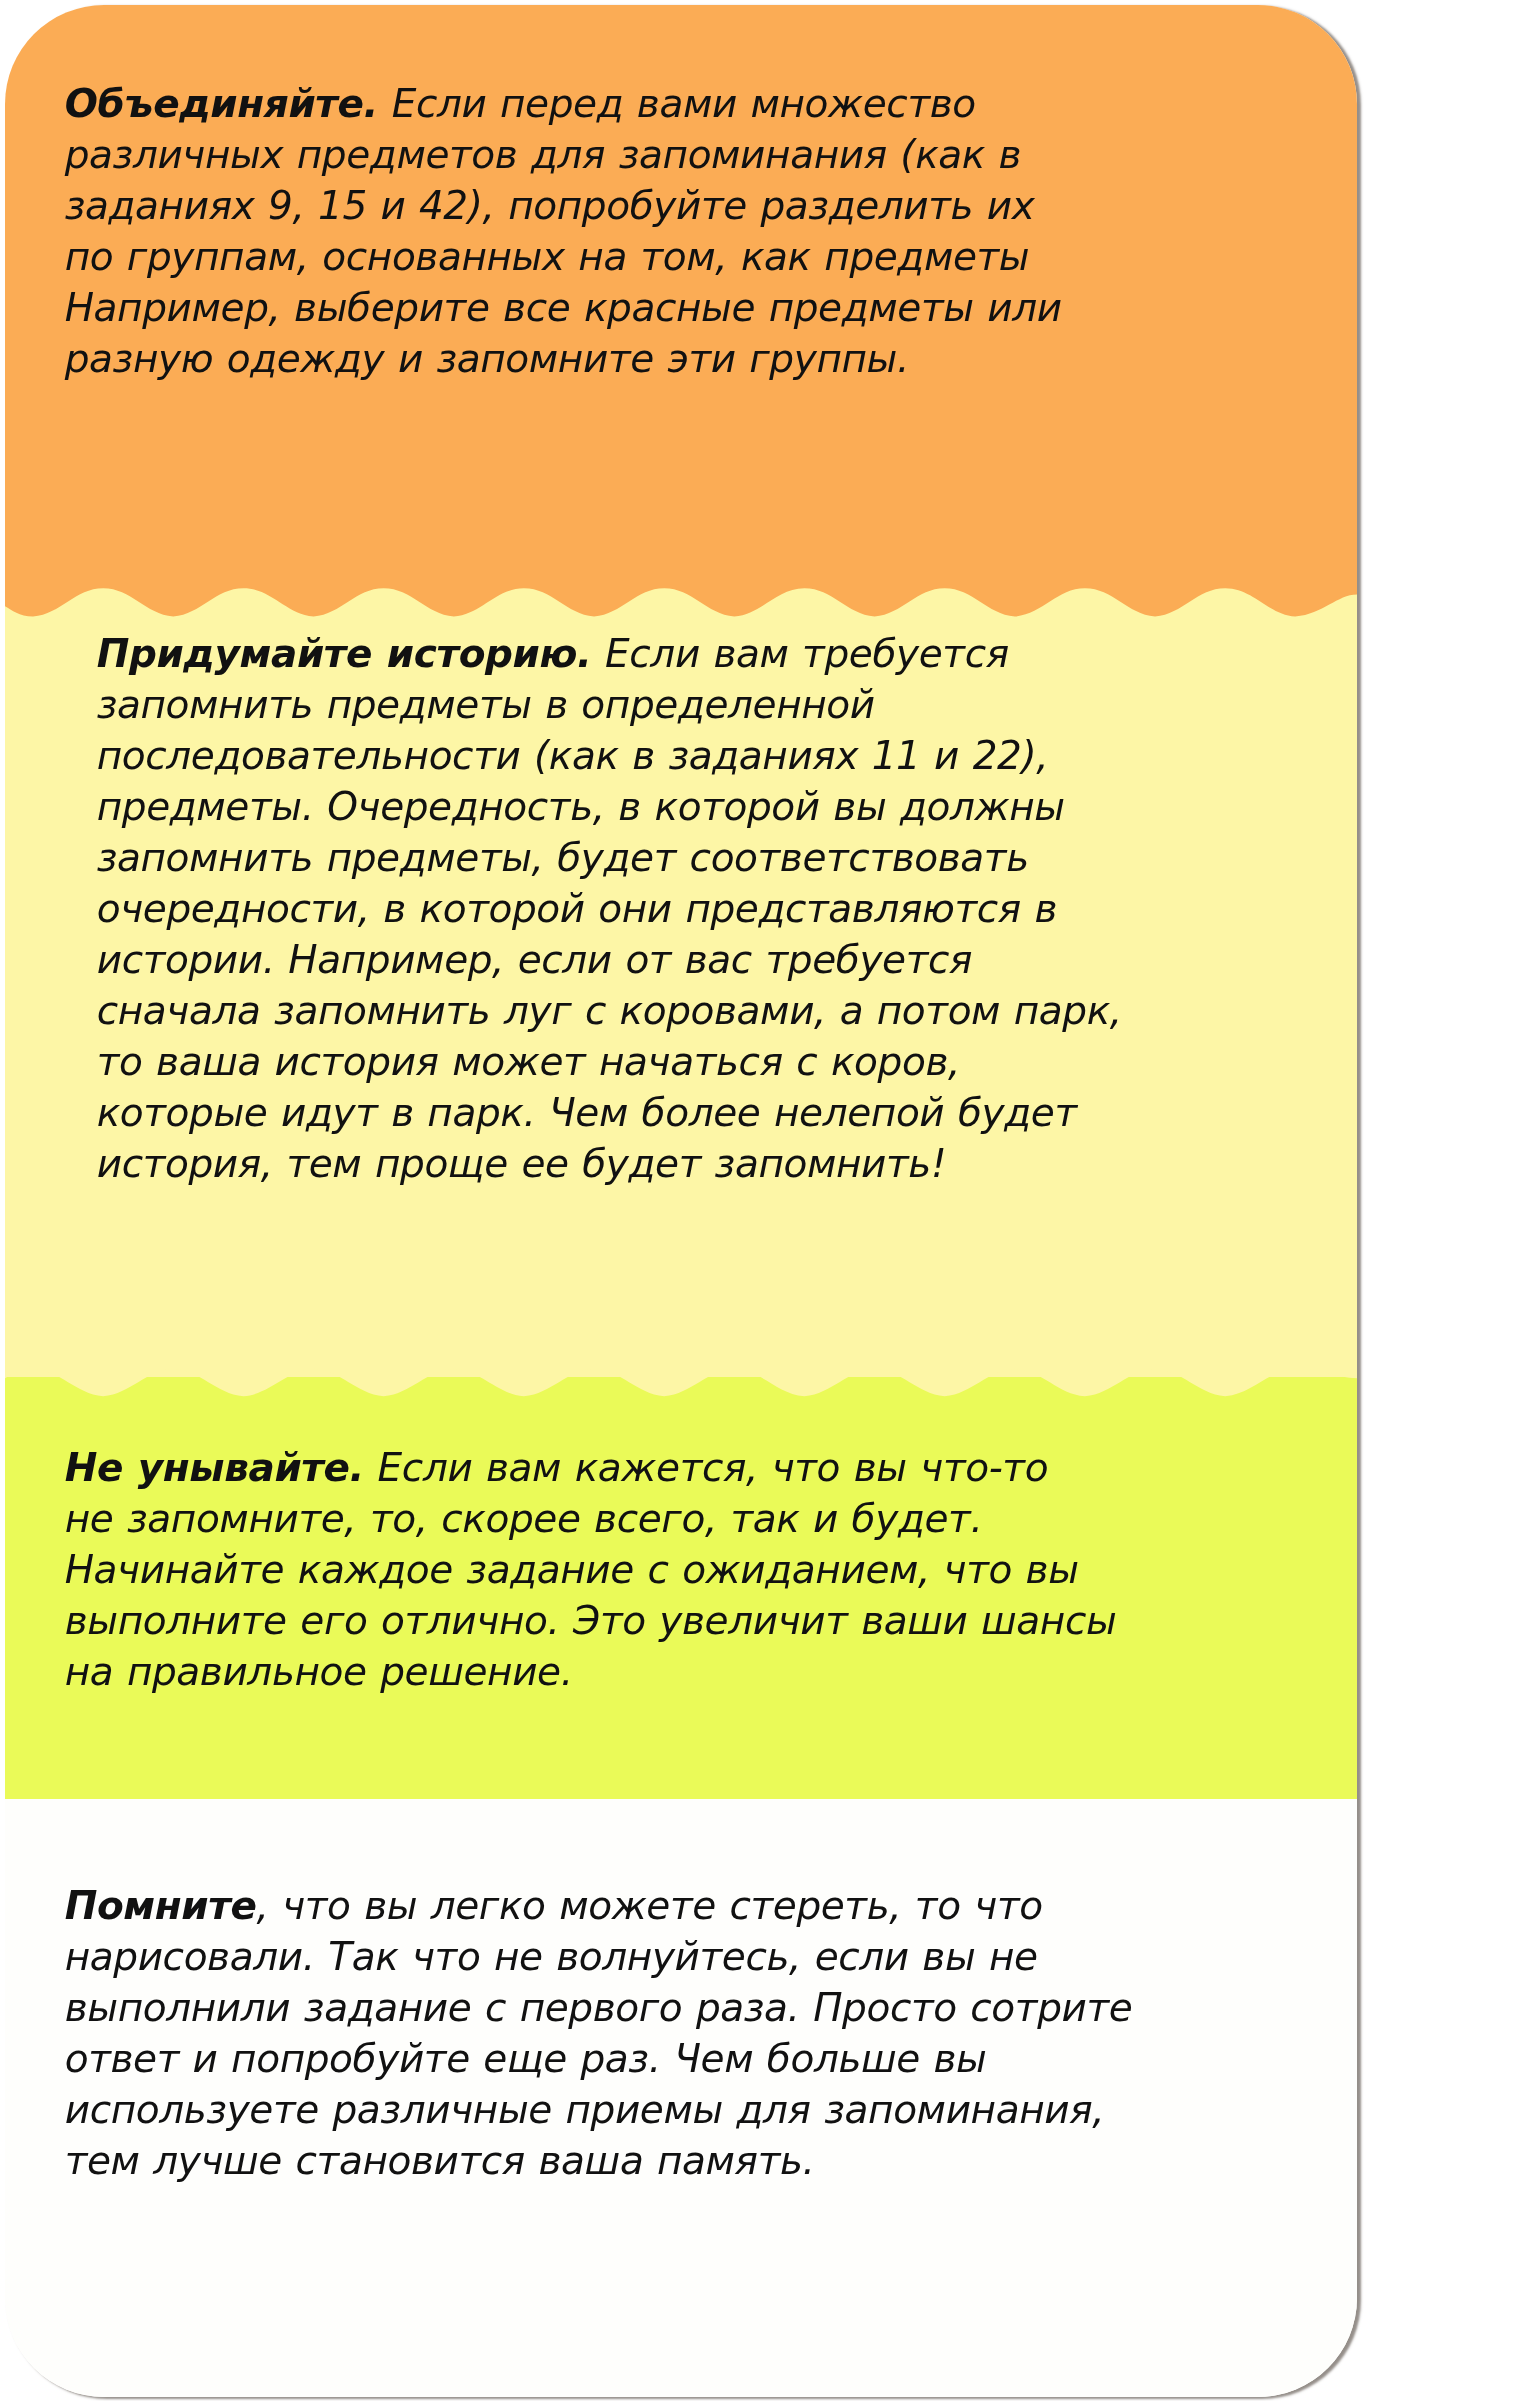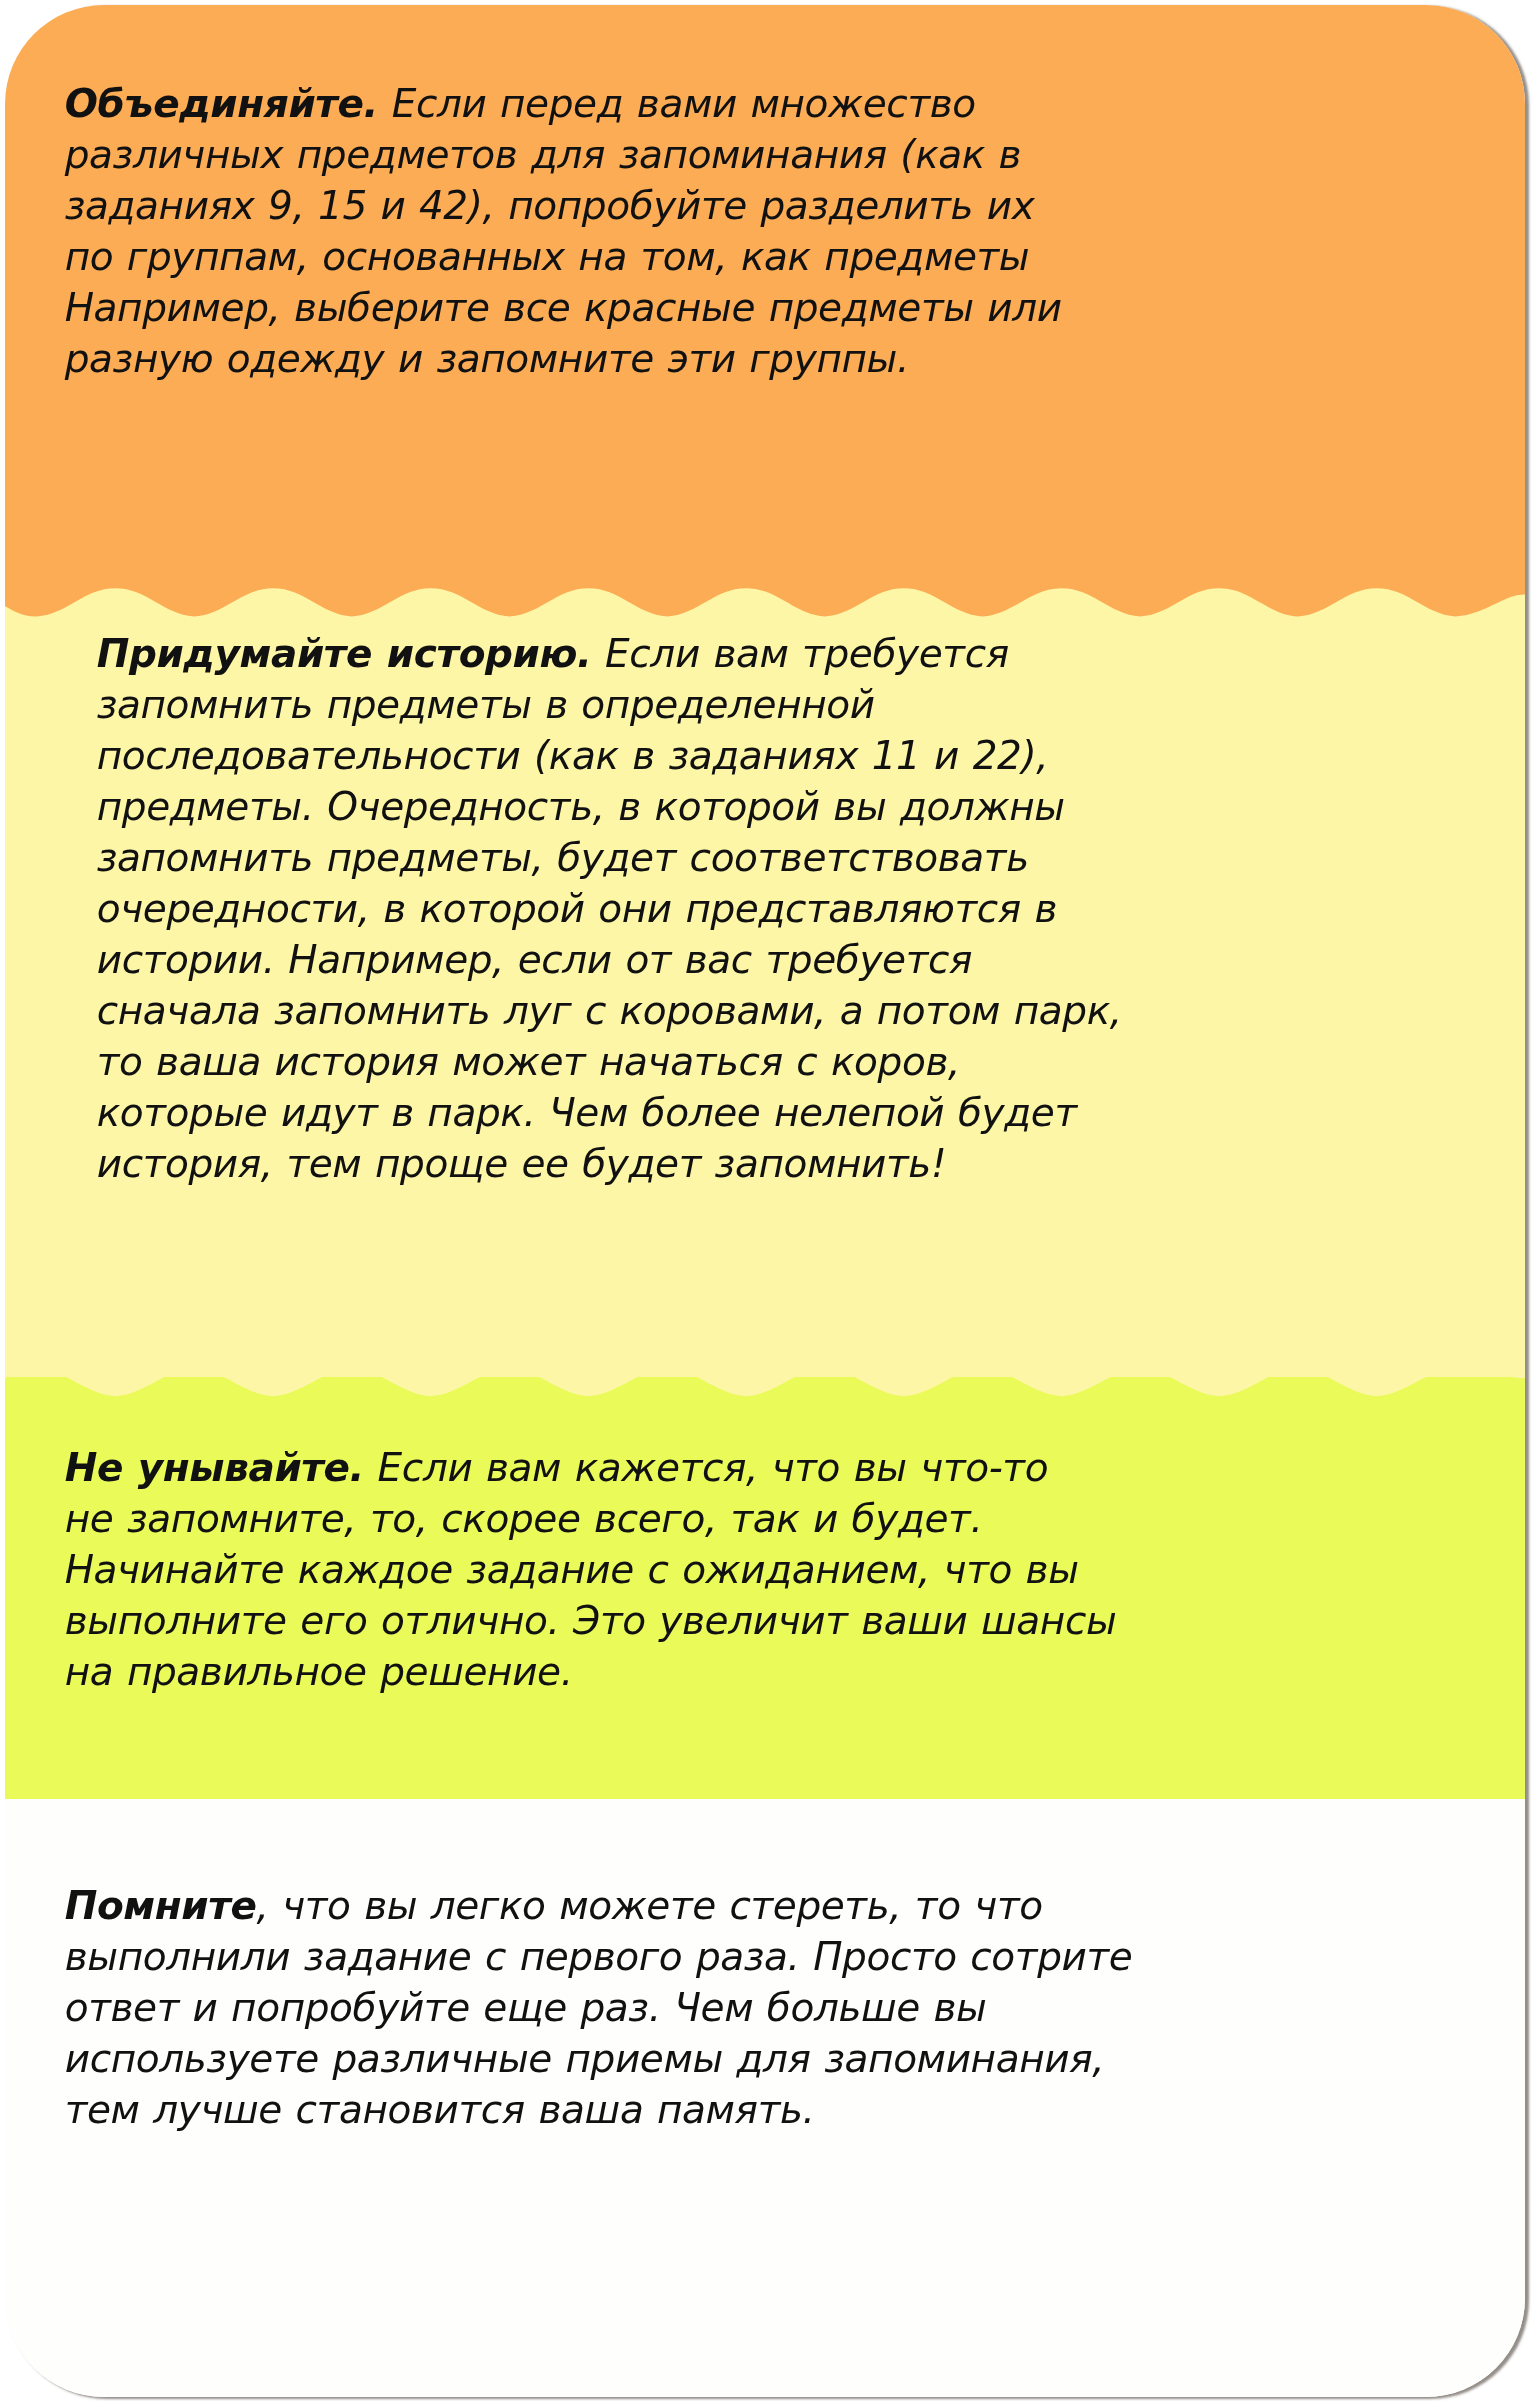--- a/index.html
+++ b/index.html
@@ -11,21 +11,21 @@
       width: 1533px;
       height: 2401px;
       position: relative;
       overflow: hidden;
       font-family: "DejaVu Sans", sans-serif;
     }
     .card {
       position: absolute;
       left: 4.7px;
       top: 4.7px;
-      width: 1520px;
+      width: 1352px;
       height: 2392px;
       border-radius: 99px 99px 99px 99px;
       overflow: hidden;
       background: #fefefc;
       box-shadow: 3.2px 1.6px 2.4px rgba(60,50,40,0.55);
     }
     .section {
       position: absolute;
       left: 0;
       width: 100%;
@@ -142,20 +142,21 @@
   <p class="para p3">
     <span class="line"><span class="lead">Не унывайте.</span><span> Если вам кажется, что вы что-то</span></span>
     <span class="line">не запомните, то, скорее всего, так и будет.</span>
     <span class="line">Начинайте каждое задание с ожиданием, что вы</span>
     <span class="line">выполните его отлично. Это увеличит ваши шансы</span>
     <span class="line">на правильное решение.</span>
   </p>
 
   <p class="para p4">
     <span class="line"><span class="lead">Помните</span><span>, что вы легко можете стереть, то что</span></span>
+    <span class="line">нарисовали. Так что не волнуйтесь, если вы не</span>
     <span class="line">выполнили задание с первого раза. Просто сотрите</span>
     <span class="line">ответ и попробуйте еще раз. Чем больше вы</span>
     <span class="line">используете различные приемы для запоминания,</span>
     <span class="line">тем лучше становится ваша память.</span>
   </p>
 
 </div>
 
 
 </body></html>

